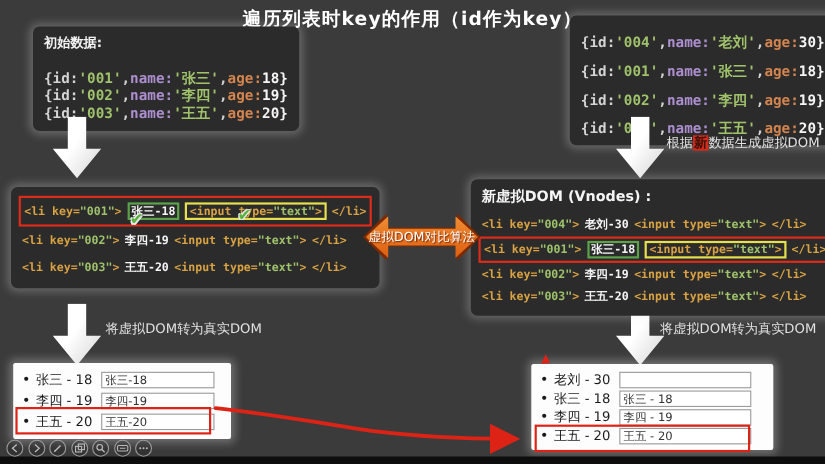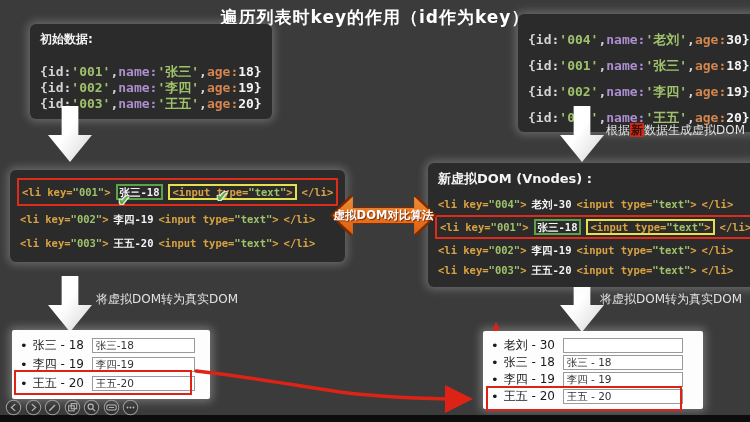--- a/index.html
+++ b/index.html
@@ -51,21 +51,21 @@
   .label-bl{left:96px;top:291px;} .label-br{left:600px;top:291px;}
   .hl-new{background:#d02a1a;color:#3a1208;padding:0 1px;font-weight:bold;}
 
   
   .diff-arrow{position:absolute;left:330px;top:194px;width:107px;height:43px;}
   .diff-shape{position:absolute;inset:0;background:#7e2a00;
      clip-path:polygon(0 50%,20% 0,20% 30%,80% 30%,80% 0,100% 50%,80% 100%,80% 70%,20% 70%,20% 100%);}
   .diff-fill{position:absolute;inset:2.5px;background:linear-gradient(#ef8b33,#dd5f10);
      clip-path:polygon(0 50%,20% 0,20% 30%,80% 30%,80% 0,100% 50%,80% 100%,80% 70%,20% 70%,20% 100%);}
   .diff-text{position:absolute;inset:0;display:flex;align-items:center;justify-content:center;
-     color:#fff;font-size:11.5px;font-weight:bold;text-shadow:1px 1px 1px rgba(90,20,0,.8);text-align:right;}
+     color:#fff;font-size:11.5px;font-weight:normal;text-shadow:1px 1px 1px rgba(90,20,0,.8);text-align:right;}
 
   
   .dombox{position:absolute;background:#fdfdfd;padding:6px 8px;border-radius:2px;
           box-shadow:0 0 8px 3px rgba(235,235,235,.3);}
   .box-dom-left{left:12px;top:330px;width:182px;height:57px;}
   .box-dom-right{left:483px;top:331px;width:204px;height:66px;}
   .dom-row{display:flex;align-items:center;height:19px;color:#1a1a1a;font-size:12px;}
   .box-dom-right .dom-row{height:17px;}
   .bullet{font-size:13px;margin-right:5px;line-height:1;}
   .dom-label{white-space:nowrap;margin-right:5px;min-width:54px;}

